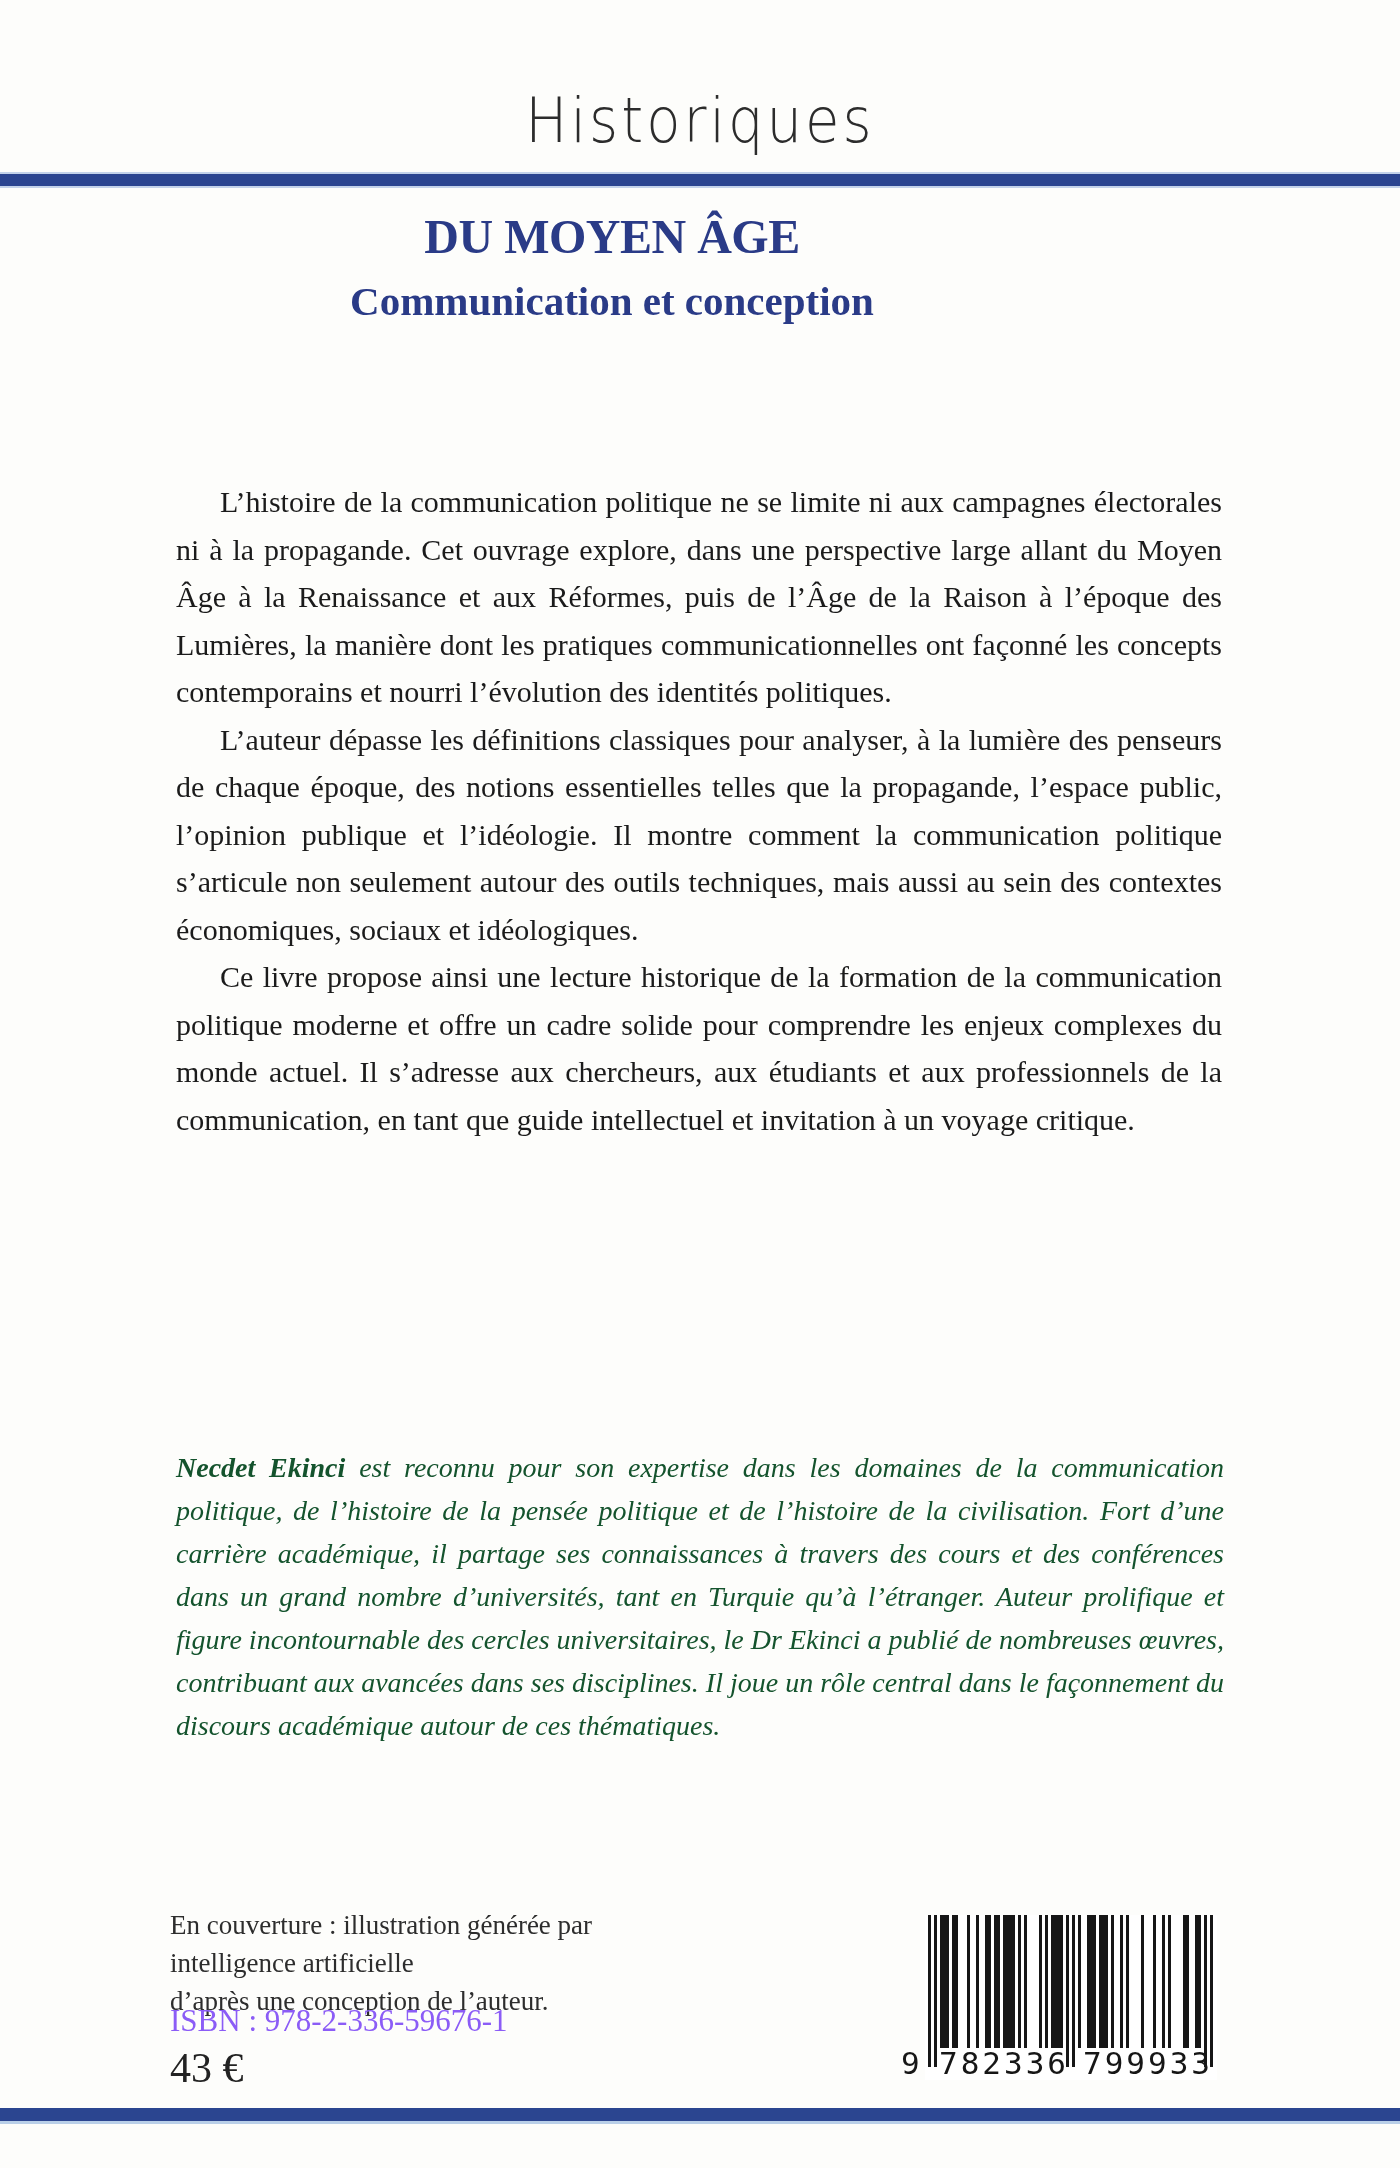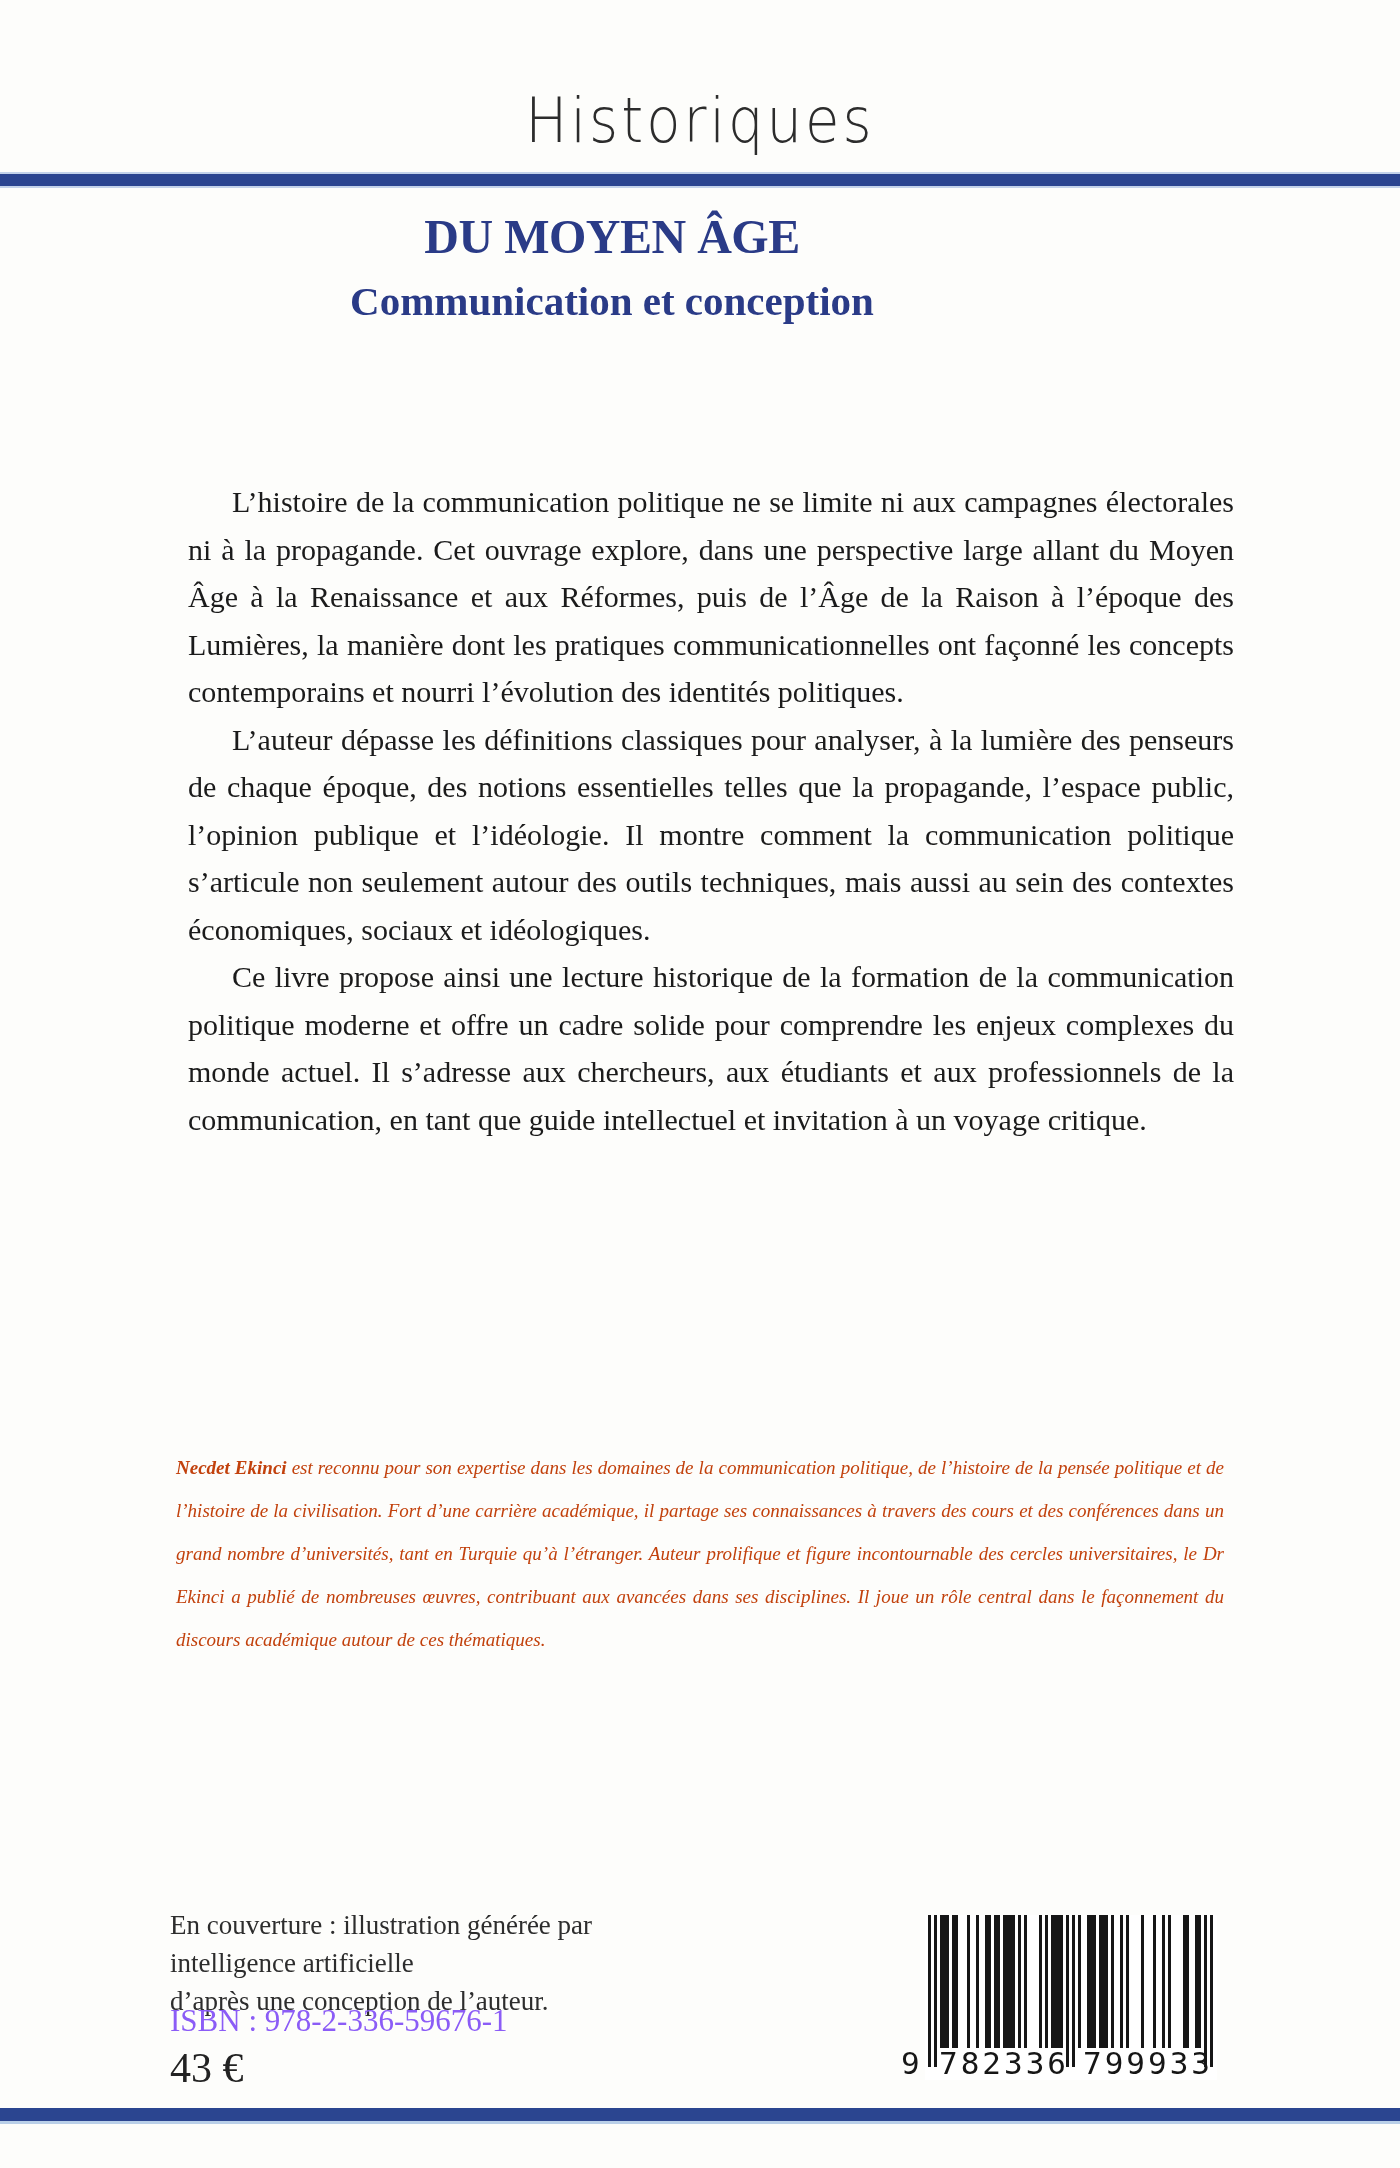--- a/index.html
+++ b/index.html
@@ -24,33 +24,33 @@
   .bar{left:0;width:1400px;background:var(--accent,#2b4590);}
   .bar-top{top:172px;height:12px;border-top:2px solid #c3d2ea;border-bottom:2px solid #c3d2ea;}
   .bar-bottom{top:2108px;height:13px;border-bottom:3px solid #b9cfe8;}
 
   
   .title-block{top:206px;left:0;width:1224px;text-align:center;color:var(--title,#2a3b87);}
   .title-line{font-weight:bold;font-size:48px;line-height:62px;letter-spacing:-0.5px;}
   .subtitle{font-weight:bold;font-size:41px;line-height:66px;}
 
   
-  .synopsis{top:478px;left:188px;width:1046px;}
+  .synopsis{top:478px;left:176px;width:1046px;}
   .synopsis p{
     margin:0;padding:0;
     font-size:30px;line-height:47.5px;
     text-align:justify;text-indent:44px;
     color:#1b1b1b;
   }
 
   
   .bio{
     top:1446px;left:176px;width:1048px;
-    font-style:italic;font-size:19px;line-height:43px;
-    text-align:justify;color:#c2410c;
+    font-style:italic;font-size:28px;line-height:43px;
+    text-align:justify;color:#14532d;
   }
   .bio b{font-weight:bold;}
 
   
   .cover-note{
     top:1878px;left:170px;width:540px;
     font-size:27px;line-height:38px;color:#2d2d2d;margin-top:28px;
   }
 
   

